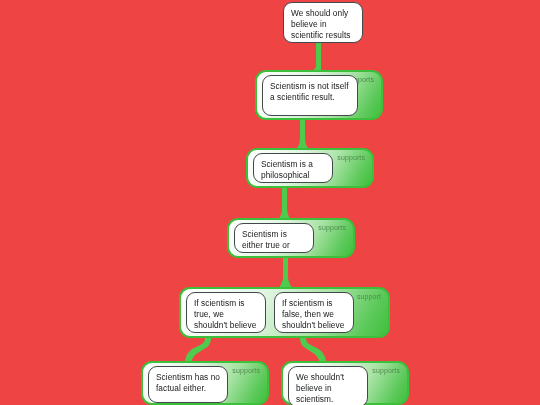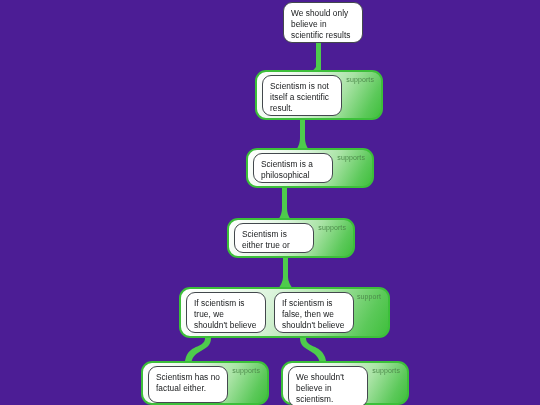--- a/index.html
+++ b/index.html
@@ -4,21 +4,21 @@
 <style>
   html, body {
     margin: 0;
     padding: 0;
     background: #000000;
   }
   #canvas {
     position: relative;
     width: 540px;
     height: 405px;
-    background: #4c1d95;
+    background: #ef4444;
     overflow: hidden;
     font-family: "Liberation Sans", sans-serif;
   }
   #connectors {
     position: absolute;
     left: 0; top: 0;
     width: 540px;
     height: 405px;
     pointer-events: none;
   }
@@ -97,21 +97,21 @@
   </div>
   <div class="group" style="left:141px; top:361px; width:128px; height:44px;">
     <span class="group-label">supports</span>
   </div>
   <div class="group" style="left:281px; top:361px; width:128px; height:44px;">
     <span class="group-label">supports</span>
   </div>
 
   <div class="node top" style="left:283px; top:2px; width:80px; height:41px;">We should only believe in scientific results</div>
 
-  <div class="node" style="left:262px; top:75px; width:80px; height:41px;">Scientism is not itself a scientific result.</div>
+  <div class="node" style="left:262px; top:75px; width:96px; height:41px;">Scientism is not itself a scientific result.</div>
 
   <div class="node" style="left:253px; top:153px; width:80px; height:30px;">Scientism is a philosophical claim</div>
 
   <div class="node" style="left:234px; top:223px; width:80px; height:30px;">Scientism is either true or false.</div>
 
   <div class="node" style="left:186px; top:292px; width:80px; height:41px;">If scientism is true, we shouldn't believe it.</div>
 
   <div class="node" style="left:274px; top:292px; width:80px; height:41px;">If scientism is false, then we shouldn't believe it.</div>
 
   <div class="node" style="left:148px; top:366px; width:80px; height:37px;">Scientism has no factual either.</div>

